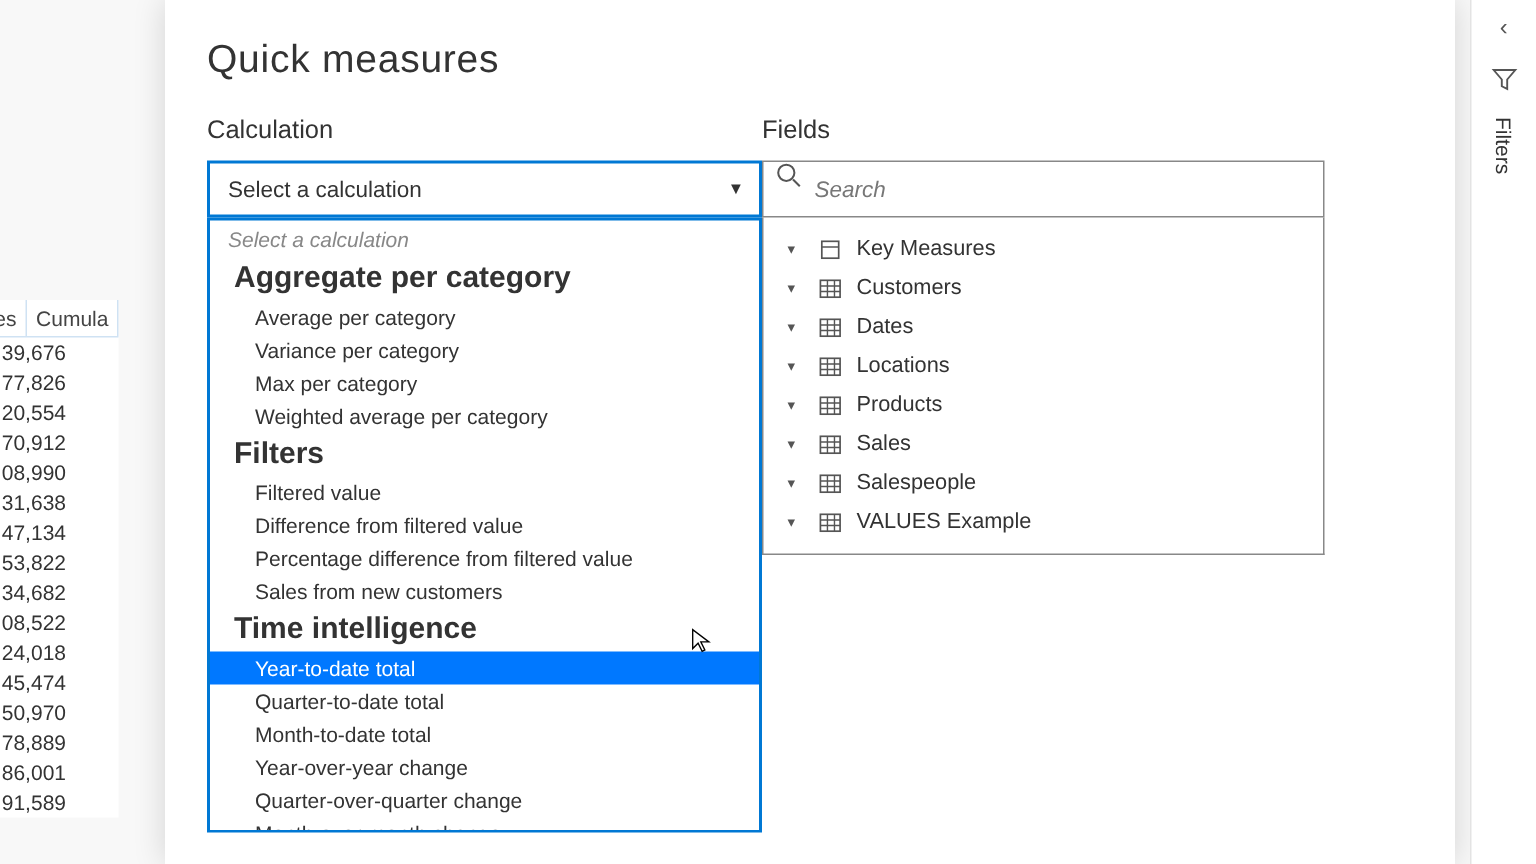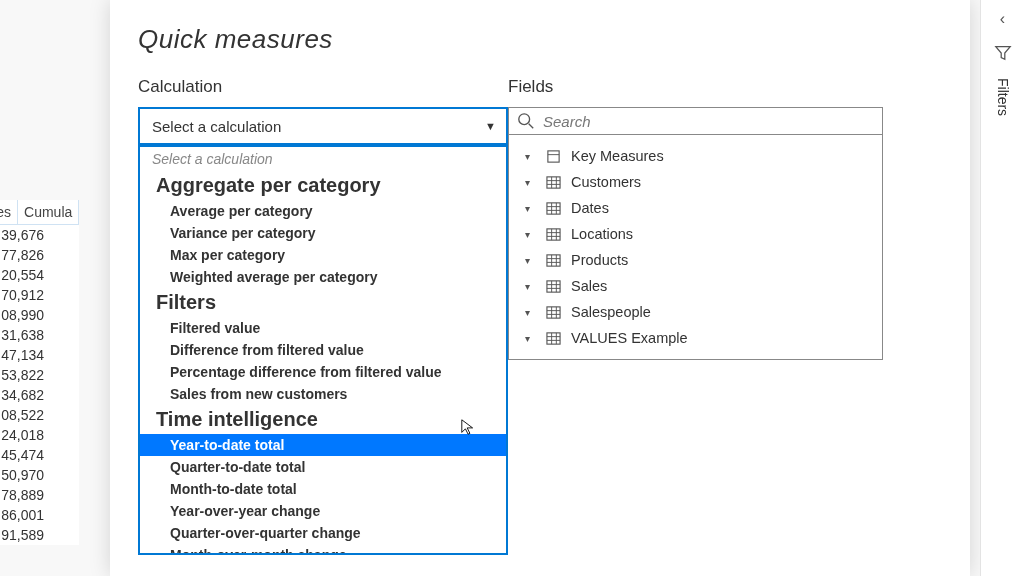--- a/index.html
+++ b/index.html
@@ -28,21 +28,20 @@
     background: #fff;
     box-shadow: 0 0 20px rgba(0,0,0,.15);
     padding: 24px 28px 0 28px;
   }
   .dialog h1 {
     font-weight: 300;
     font-size: 26px;
     color: #333;
     margin-bottom: 22px;
     letter-spacing: .5px;
-    font-style: italic;
   }
   .cols { display: flex; }
   .col-left { width: 370px; }
   .col-right { width: 375px; }
 
   .section-label { font-size: 17px; color: #333; margin-bottom: 10px; }
 
   .combo {
     border: 2px solid #0078d4;
     height: 38px;
@@ -64,34 +63,34 @@
     overflow-y: scroll;
     position: relative;
   }
   .dropdown::-webkit-scrollbar { width: 16px; }
   .dropdown::-webkit-scrollbar-track { background: #f0f0f0; }
   .dropdown::-webkit-scrollbar-thumb { background: #c2c2c2; border: 3px solid #f0f0f0; border-radius: 8px; }
   .dropdown::-webkit-scrollbar-button { height: 14px; background: #f0f0f0; }
 
   .dd-placeholder { padding: 4px 12px; color: #888; font-size: 14px; font-style: italic; }
   .dd-group-hdr { padding: 3px 16px; font-weight: 700; font-size: 20px; color: #333; }
-  .dd-item { padding: 3px 12px 3px 30px; font-size: 14px; color: #333; cursor: pointer; font-weight: bold; }
+  .dd-item { padding: 3px 12px 3px 30px; font-size: 14px; color: #333; cursor: pointer; }
   .dd-item.selected { background: #0078ff; color: #fff; }
 
   .cursor {
     position: absolute;
     left: 350px; top: 418px;
     width: 18px; height: 18px;
     pointer-events: none;
   }
 
   .search {
     border: 1px solid #888;
-    height: 28px;
-    display: flex; align-items: center;
+    height: 38px;
+    display: flex; 
     padding: 0 8px;
     gap: 8px;
   }
   .search svg { flex-shrink: 0; }
   .search input {
     border: none; outline: none;
     font-size: 15px; color: #333; width: 100%; font-style: italic;
   }
   .search input::placeholder { color: #777; font-style: italic; }
 

